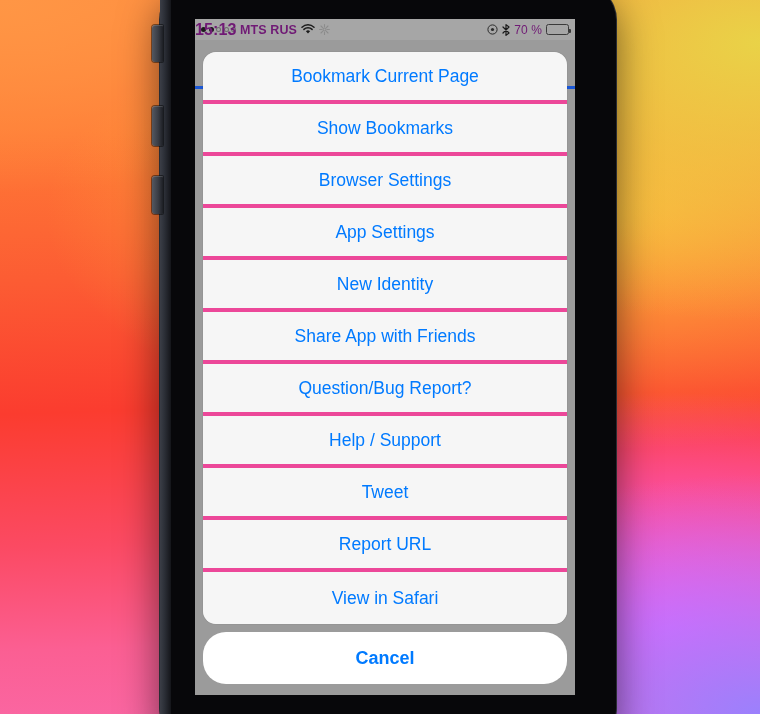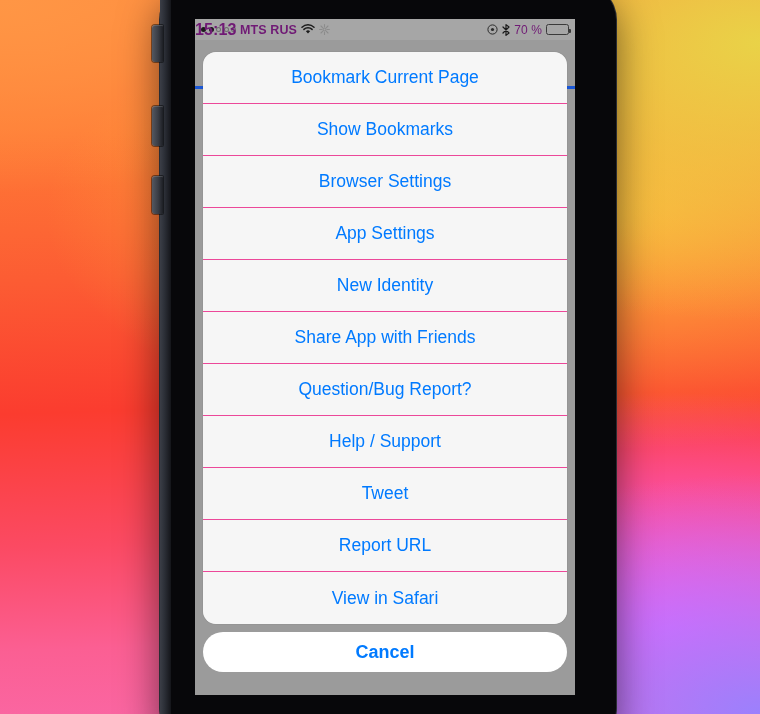--- a/index.html
+++ b/index.html
@@ -112,29 +112,29 @@
     border-radius:13px;
     overflow:hidden;
     box-shadow:0 0 1px rgba(0,0,0,.35);
   }
   .sheet-item{
     height:52px;
     background:rgba(249,249,249,0.94);
     display:flex; align-items:center; justify-content:center;
     color:#007aff;
     font-size:17.5px;
-    border-bottom:1px solid #ec4899;
+    border-bottom:4px solid #ec4899;
     cursor:pointer;
     user-select:none;
   }
   .sheet-item:last-child{ border-bottom:none; }
 
   .cancel-btn{
     margin-top:8px;
-    height:40px;
+    height:52px;
     background:#ffffff;
     border-radius:23px;
     display:flex; align-items:center; justify-content:center;
     color:#007aff;
     font-size:18px;
     font-weight:bold;
     cursor:pointer;
     user-select:none;
   }
 

